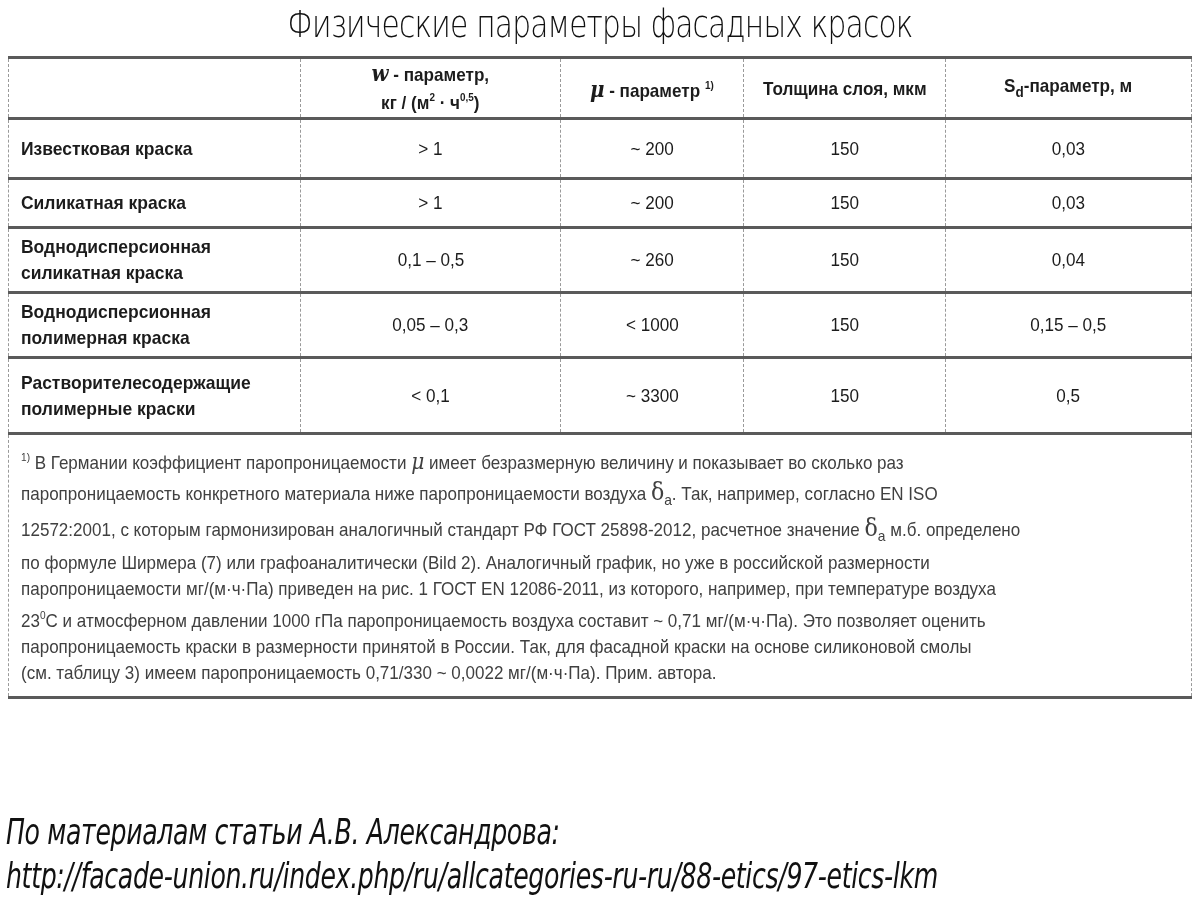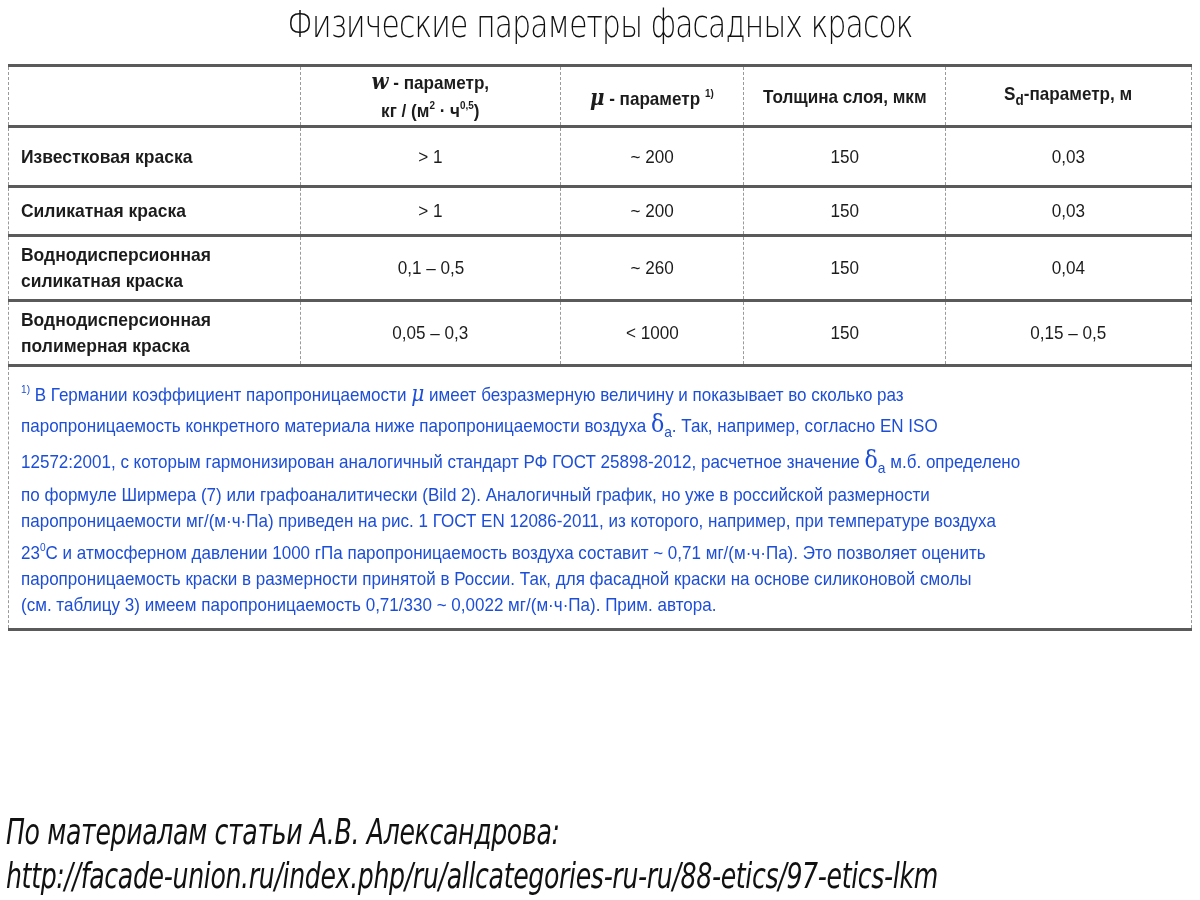--- a/index.html
+++ b/index.html
@@ -4,41 +4,41 @@
 <style>
   html, body { margin: 0; padding: 0; background: #ffffff; }
   body { width: 1200px; height: 900px; position: relative; overflow: hidden; color: #1a1a1a; }
   .title {
     position: absolute; left: 0; top: 2px; width: 1200px; text-align: center;
     font-family: "DejaVu Sans", sans-serif; font-weight: 200;
     font-size: 38px; letter-spacing: -1px; color: #111;
     transform: scaleX(0.78); transform-origin: 600px 0;
   }
   .tbl {
-    position: absolute; left: 8px; top: 64px; width: 1183px;
+    position: absolute; left: 8px; top: 56px; width: 1183px;
     border-collapse: collapse; table-layout: fixed;
     font-family: "Liberation Sans", sans-serif; font-size: 19px; color: #1c1c1c;
   }
   .tbl td, .tbl th {
     border-left: 1px dashed #9a9a9a; border-right: 1px dashed #9a9a9a;
     border-top: 3px solid #5a5a5a; border-bottom: 3px solid #5a5a5a;
     padding: 0; vertical-align: middle;
   }
   .tbl th { font-weight: bold; text-align: center; height: 58px; line-height: 23px; }
   .tbl td.label { font-weight: bold; text-align: left; padding-left: 12px; line-height: 26px; }
   .tbl td.val { text-align: center; }
   .sx { display: inline-block; transform: scaleX(0.9); transform-origin: center; }
   .lx { display: inline-block; transform: scaleX(0.92); transform-origin: left; }
   .wsym { font-family: "DejaVu Serif", serif; font-style: italic; font-weight: bold; font-size: 22px; }
   .musym { font-family: "DejaVu Serif", serif; font-style: italic; font-weight: bold; font-size: 22px; }
   sup { font-size: 11px; vertical-align: 8px; }
   sub { font-size: 15px; }
   .foot {
     text-align: left; font-weight: normal; font-size: 18.5px; line-height: 28.5px;
-    padding: 8px 12px 10px 12px !important; color: #1d4ed8;
+    padding: 8px 12px 10px 12px !important; color: #404040;
   }
   .foot .fl { display: block; white-space: nowrap; transform: scaleX(0.92); transform-origin: left; }
   .delta { font-family: "DejaVu Serif", serif; font-size: 24px; }
   .credit {
     position: absolute; left: 6px; top: 810px; width: 1400px;
     font-family: "DejaVu Sans", sans-serif; font-weight: 200; font-style: italic;
     font-size: 36px; line-height: 44px; color: #111; letter-spacing: -0.5px;
     transform: scaleX(0.7); transform-origin: 0 0; white-space: nowrap;
   }
 </style>
@@ -92,20 +92,27 @@
       <td class="val"><span class="sx">150</span></td>
       <td class="val"><span class="sx">0,04</span></td>
     </tr>
     <tr style="height:65px">
       <td class="label"><span class="lx"><span>Воднодисперсионная</span><br><span>полимерная краска</span></span></td>
       <td class="val"><span class="sx">0,05 – 0,3</span></td>
       <td class="val"><span class="sx">&lt; 1000</span></td>
       <td class="val"><span class="sx">150</span></td>
       <td class="val"><span class="sx">0,15 – 0,5</span></td>
     </tr>
+    <tr style="height:76px">
+      <td class="label"><span class="lx"><span>Растворителесодержащие</span><br><span>полимерные краски</span></span></td>
+      <td class="val"><span class="sx">&lt; 0,1</span></td>
+      <td class="val"><span class="sx">~ 3300</span></td>
+      <td class="val"><span class="sx">150</span></td>
+      <td class="val"><span class="sx">0,5</span></td>
+    </tr>
     <tr>
       <td colspan="5" class="foot">
         <span class="fl"><sup>1)</sup><span> В Германии коэффициент паропроницаемости </span><span class="musym" style="font-weight:normal">μ</span><span> имеет безразмерную величину и показывает во сколько раз</span></span>
         <span class="fl"><span>паропроницаемость конкретного материала ниже паропроницаемости воздуха </span><span class="delta">δ</span><sub>a</sub><span>. Так, например, согласно EN ISO</span></span>
         <span class="fl"><span>12572:2001, с которым гармонизирован аналогичный стандарт РФ ГОСТ 25898-2012, расчетное значение </span><span class="delta">δ</span><sub>a</sub><span> м.б. определено</span></span>
         <span class="fl" style="line-height:26px">по формуле Ширмера (7) или графоаналитически (Bild 2). Аналогичный график, но уже в российской размерности</span>
         <span class="fl" style="line-height:26px">паропроницаемости мг/(м·ч·Па) приведен на рис. 1 ГОСТ EN 12086-2011, из которого, например, при температуре воздуха</span>
         <span class="fl" style="line-height:26px"><span>23</span><sup>0</sup><span>С и атмосферном давлении 1000 гПа паропроницаемость воздуха составит ~ 0,71 мг/(м·ч·Па). Это позволяет оценить</span></span>
         <span class="fl" style="line-height:26px">паропроницаемость краски в размерности принятой в России. Так, для фасадной краски на основе силиконовой смолы</span>
         <span class="fl" style="line-height:26px">(см. таблицу 3) имеем паропроницаемость 0,71/330 ~ 0,0022 мг/(м·ч·Па). Прим. автора.</span>

